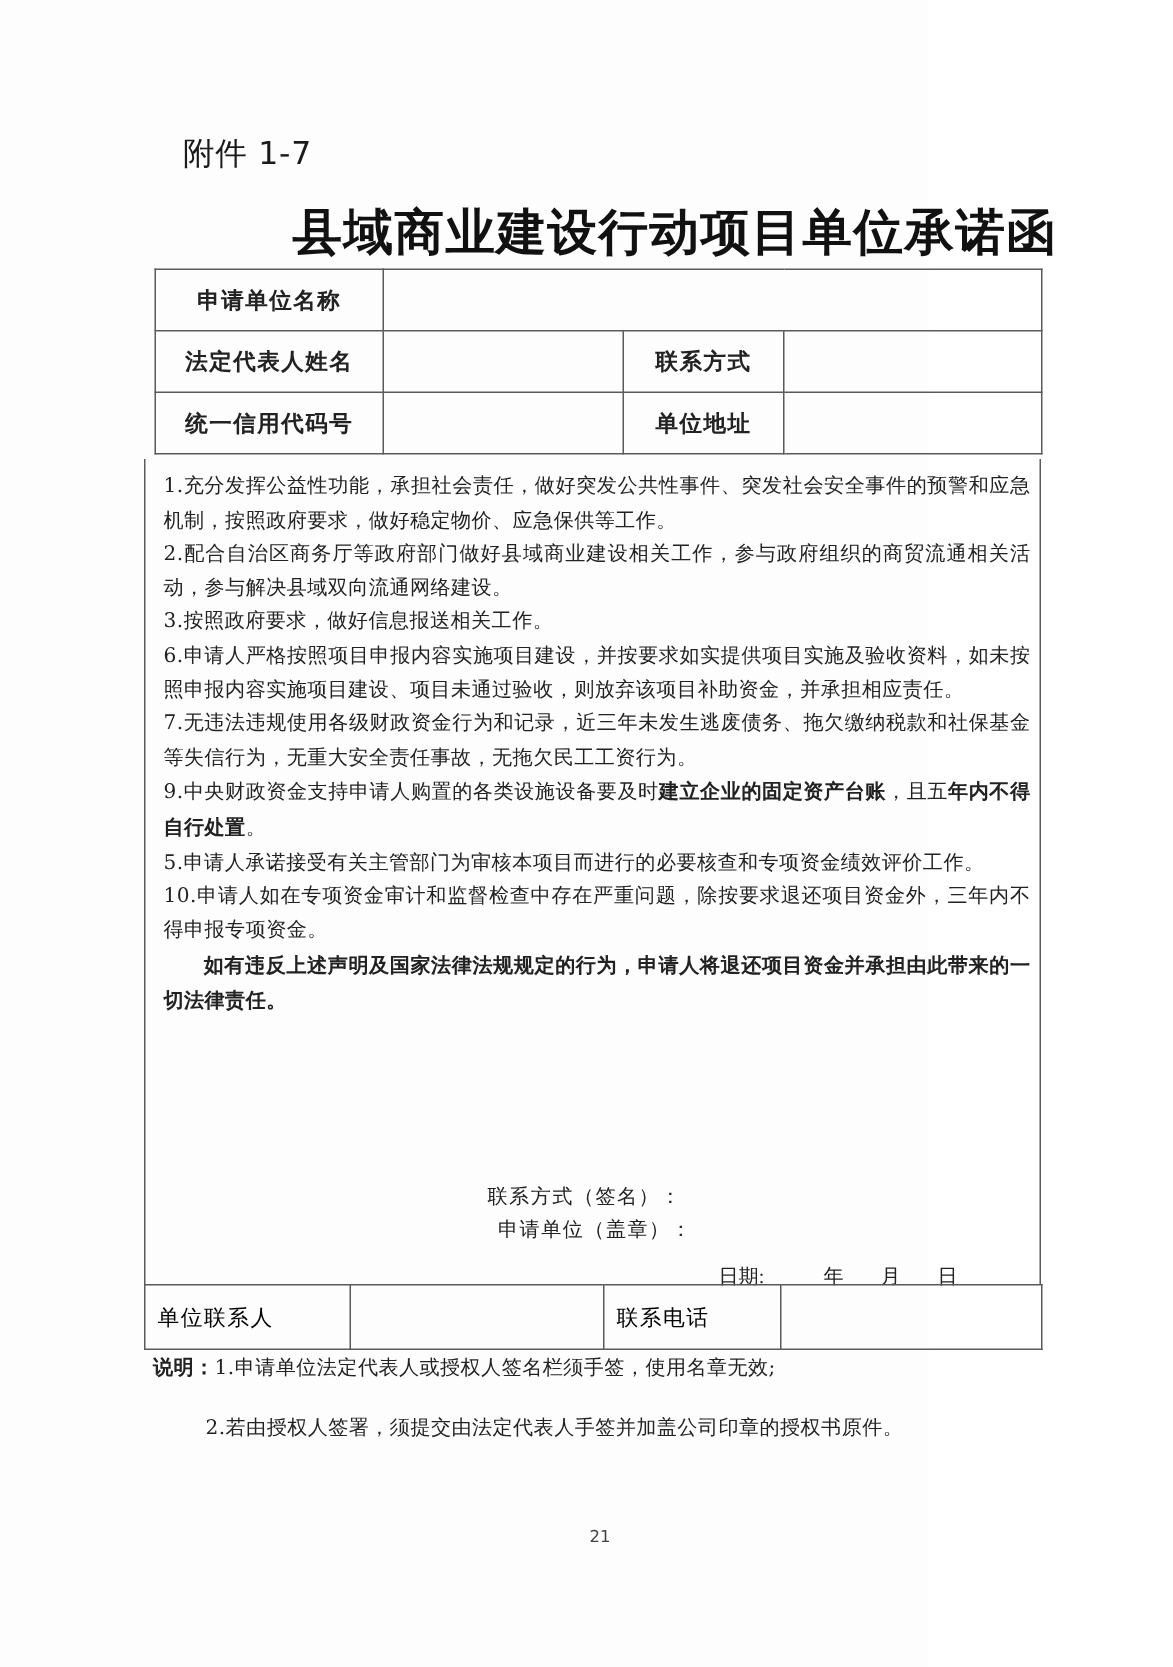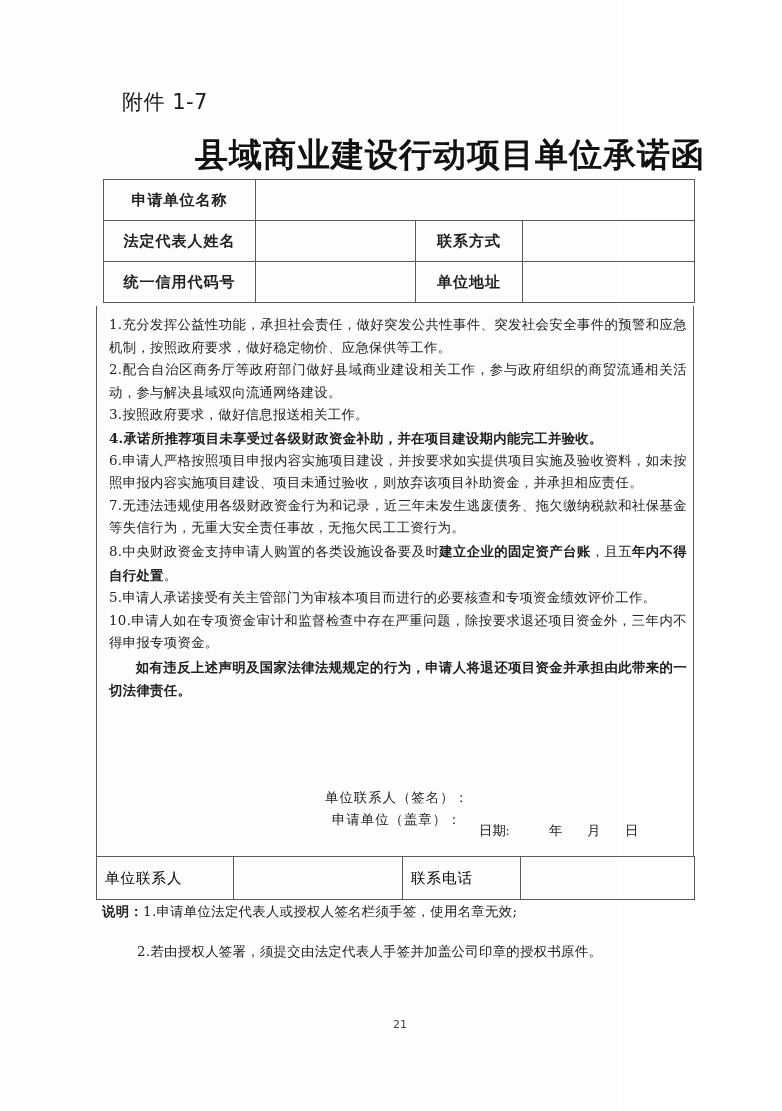--- a/index.html
+++ b/index.html
@@ -119,21 +119,21 @@
     .sig-line2 {
       position: absolute;
       left: 235px;
       top: 505px;
       letter-spacing: 1px;
       white-space: nowrap;
     }
     .date-line {
       position: absolute;
       left: 382px;
-      top: 516px;
+      top: 536px;
       white-space: nowrap;
       font-family: Liberation Serif, serif;
     }
     .date-line span { display: inline-block; }
     .date-label { width: 70px; }
     .date-year { width: 38px; }
     .date-month { width: 38px; }
 
     
     .contact-table {
@@ -219,31 +219,30 @@
       <td></td>
     </tr>
   </tbody>
     </table>
 
   <div class="decl-box">
     <div class="decl-content">
       <p>1.充分发挥公益性功能，承担社会责任，做好突发公共性事件、突发社会安全事件的预警和应急机制，按照政府要求，做好稳定物价、应急保供等工作。</p>
       <p>2.配合自治区商务厅等政府部门做好县域商业建设相关工作，参与政府组织的商贸流通相关活动，参与解决县域双向流通网络建设。</p>
       <p>3.按照政府要求，做好信息报送相关工作。</p>
-      <p class="bold">4.承诺所推荐项目未享受过各级财政资金补助，并在项目建设期内能完工并验收。</p>
       <p>6.申请人严格按照项目申报内容实施项目建设，并按要求如实提供项目实施及验收资料，如未按照申报内容实施项目建设、项目未通过验收，则放弃该项目补助资金，并承担相应责任。</p>
       <p>7.无违法违规使用各级财政资金行为和记录，近三年未发生逃废债务、拖欠缴纳税款和社保基金等失信行为，无重大安全责任事故，无拖欠民工工资行为。</p>
-      <p><span>8.中央财政资金支持申请人购置的各类设施设备要及时</span><span class="bold">建立企业的固定资产台账</span><span>，且五</span><span class="bold">年内不得自行处置</span><span>。</span></p>
+      <p><span>9.中央财政资金支持申请人购置的各类设施设备要及时</span><span class="bold">建立企业的固定资产台账</span><span>，且五</span><span class="bold">年内不得自行处置</span><span>。</span></p>
       <p>5.申请人承诺接受有关主管部门为审核本项目而进行的必要核查和专项资金绩效评价工作。</p>
       <p>10.申请人如在专项资金审计和监督检查中存在严重问题，除按要求退还项目资金外，三年内不得申报专项资金。</p>
       <p class="decl-closing">如有违反上述声明及国家法律法规规定的行为，申请人将退还项目资金并承担由此带来的一切法律责任。</p>
     </div>
 
     <div class="sig-block">
-      <div class="sig-line1">单位联系人（签名）：</div>
+      <div class="sig-line1">联系方式（签名）：</div>
       <div class="sig-line2">申请单位（盖章）：</div>
       <div class="date-line">
         <span class="date-label">日期:</span><span class="date-year">年</span><span class="date-month">月</span><span>日</span>
       </div>
     </div>
   </div>
 
   <table class="contact-table">
     <colgroup>
       <col style="width:137px">

